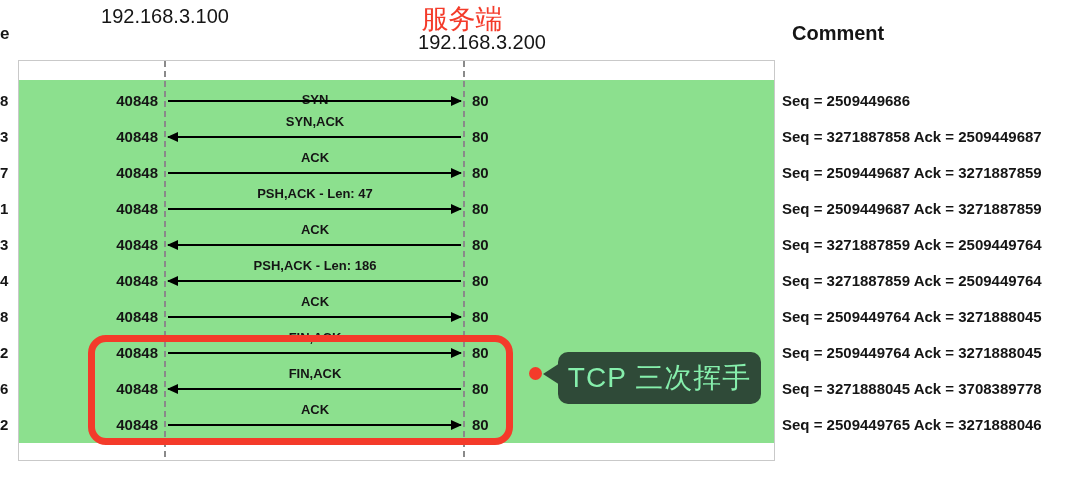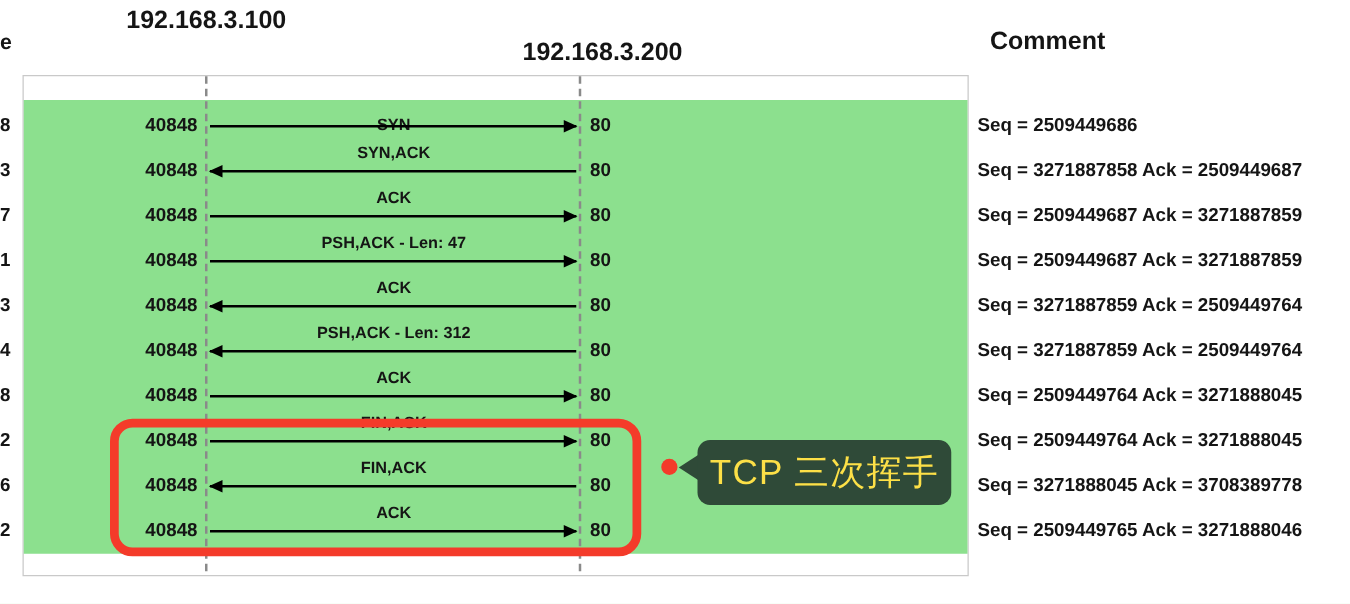--- a/index.html
+++ b/index.html
@@ -2,21 +2,21 @@
 <html><head>
 <meta charset="utf-8">
 <style>
   html,body{margin:0;padding:0;}
   .canvas{
     position:relative;width:1080px;height:483px;background:#ffffff;
     font-family:"Liberation Sans",sans-serif;color:#151515;overflow:hidden;
   }
   .abs{position:absolute;}
   
-  .host-ip{font-size:20px;font-weight:700;text-align:center;width:220px;}
+  .host-ip{font-size:20px;font-weight:400;text-align:center;width:220px;}
   .host-role{font-size:27px;font-weight:400;text-align:center;width:220px;}
   .comment-title{font-size:20px;font-weight:600;}
   .clipped-left{font-size:17px;font-weight:600;}
   
   .diagram-box{left:18px;top:60px;width:757px;height:401px;border:1px solid #c9c9c9;box-sizing:border-box;background:#fff;}
   .green-band{left:19px;top:80px;width:755px;height:363px;}
   .lifeline{top:61px;height:396px;width:0;border-left:2px dashed #8a8a8a;}
   
   .time-digit{left:0;width:14px;text-align:left;font-size:15px;font-weight:600;height:18px;line-height:18px;}
   .port{font-size:15px;font-weight:600;height:18px;line-height:18px;}
@@ -35,20 +35,21 @@
   .callout-bubble{left:558px;top:352px;width:203px;height:52px;border-radius:10px;
     display:flex;align-items:center;justify-content:center;font-size:28px;letter-spacing:1px;}
 </style>
 </head>
 <body>
 
 <div class="canvas">
 
   <span class="abs clipped-left" style="left:0;top:24px;">e</span>
   <div class="abs host-ip" style="left:55px;top:5px;">192.168.3.100</div>
+  <div class="abs host-role" style="left: 352px; top: 1px; color: rgb(244, 59, 42);">服务端</div>
   <div class="abs host-ip" style="left:372px;top:31px;">192.168.3.200</div>
   <div class="abs comment-title" style="left:792px;top:22px;">Comment</div>
 
   <div class="abs diagram-box" style="border-color: rgb(201, 201, 201);"></div>
   <div class="abs green-band" style="background: rgb(140, 224, 142);"></div>
   <div class="abs lifeline" style="left: 164px; border-left-color: rgb(138, 138, 138);"></div>
   <div class="abs lifeline" style="left: 463px; border-left-color: rgb(138, 138, 138);"></div>
 
   <div id="rows-layer">
       <span class="abs time-digit" style="top: 92px;">8</span>
@@ -76,21 +77,21 @@
       <span class="abs port port-server" style="top: 200px;">80</span>
       <span class="abs comment" style="top: 200px;">Seq = 2509449687 Ack = 3271887859</span>
       <span class="abs time-digit" style="top: 236px;">3</span>
       <span class="abs port port-client" style="top: 236px;">40848</span>
       <span class="abs arrow-label" style="top: 222px;">ACK</span>
       <div class="abs arrow dir-left" style="top: 244px;"></div>
       <span class="abs port port-server" style="top: 236px;">80</span>
       <span class="abs comment" style="top: 236px;">Seq = 3271887859 Ack = 2509449764</span>
       <span class="abs time-digit" style="top: 272px;">4</span>
       <span class="abs port port-client" style="top: 272px;">40848</span>
-      <span class="abs arrow-label" style="top: 258px;">PSH,ACK - Len: 312</span>
+      <span class="abs arrow-label" style="top: 258px;">PSH,ACK - Len: 186</span>
       <div class="abs arrow dir-left" style="top: 280px;"></div>
       <span class="abs port port-server" style="top: 272px;">80</span>
       <span class="abs comment" style="top: 272px;">Seq = 3271887859 Ack = 2509449764</span>
       <span class="abs time-digit" style="top: 308px;">8</span>
       <span class="abs port port-client" style="top: 308px;">40848</span>
       <span class="abs arrow-label" style="top: 294px;">ACK</span>
       <div class="abs arrow dir-right" style="top: 316px;"></div>
       <span class="abs port port-server" style="top: 308px;">80</span>
       <span class="abs comment" style="top: 308px;">Seq = 2509449764 Ack = 3271888045</span>
       <span class="abs time-digit" style="top: 344px;">2</span>
@@ -109,17 +110,17 @@
       <span class="abs port port-client" style="top: 416px;">40848</span>
       <span class="abs arrow-label" style="top: 402px;">ACK</span>
       <div class="abs arrow dir-right" style="top: 424px;"></div>
       <span class="abs port port-server" style="top: 416px;">80</span>
       <span class="abs comment" style="top: 416px;">Seq = 2509449765 Ack = 3271888046</span>
     </div>
 
   <div class="abs highlight-box" style="border-color: rgb(244, 59, 42);"></div>
   <div class="abs callout-dot" style="background: rgb(244, 59, 42);"></div>
   <div class="abs callout-tail" style="border-right-color: rgb(47, 74, 56);"></div>
-  <div class="abs callout-bubble" style="background: rgb(47, 74, 56); color: #fde047;">
+  <div class="abs callout-bubble" style="background: rgb(47, 74, 56); color: #86efac;">
     <span>TCP 三次挥手</span>
   </div>
 
 </div>
 
 </body></html>

